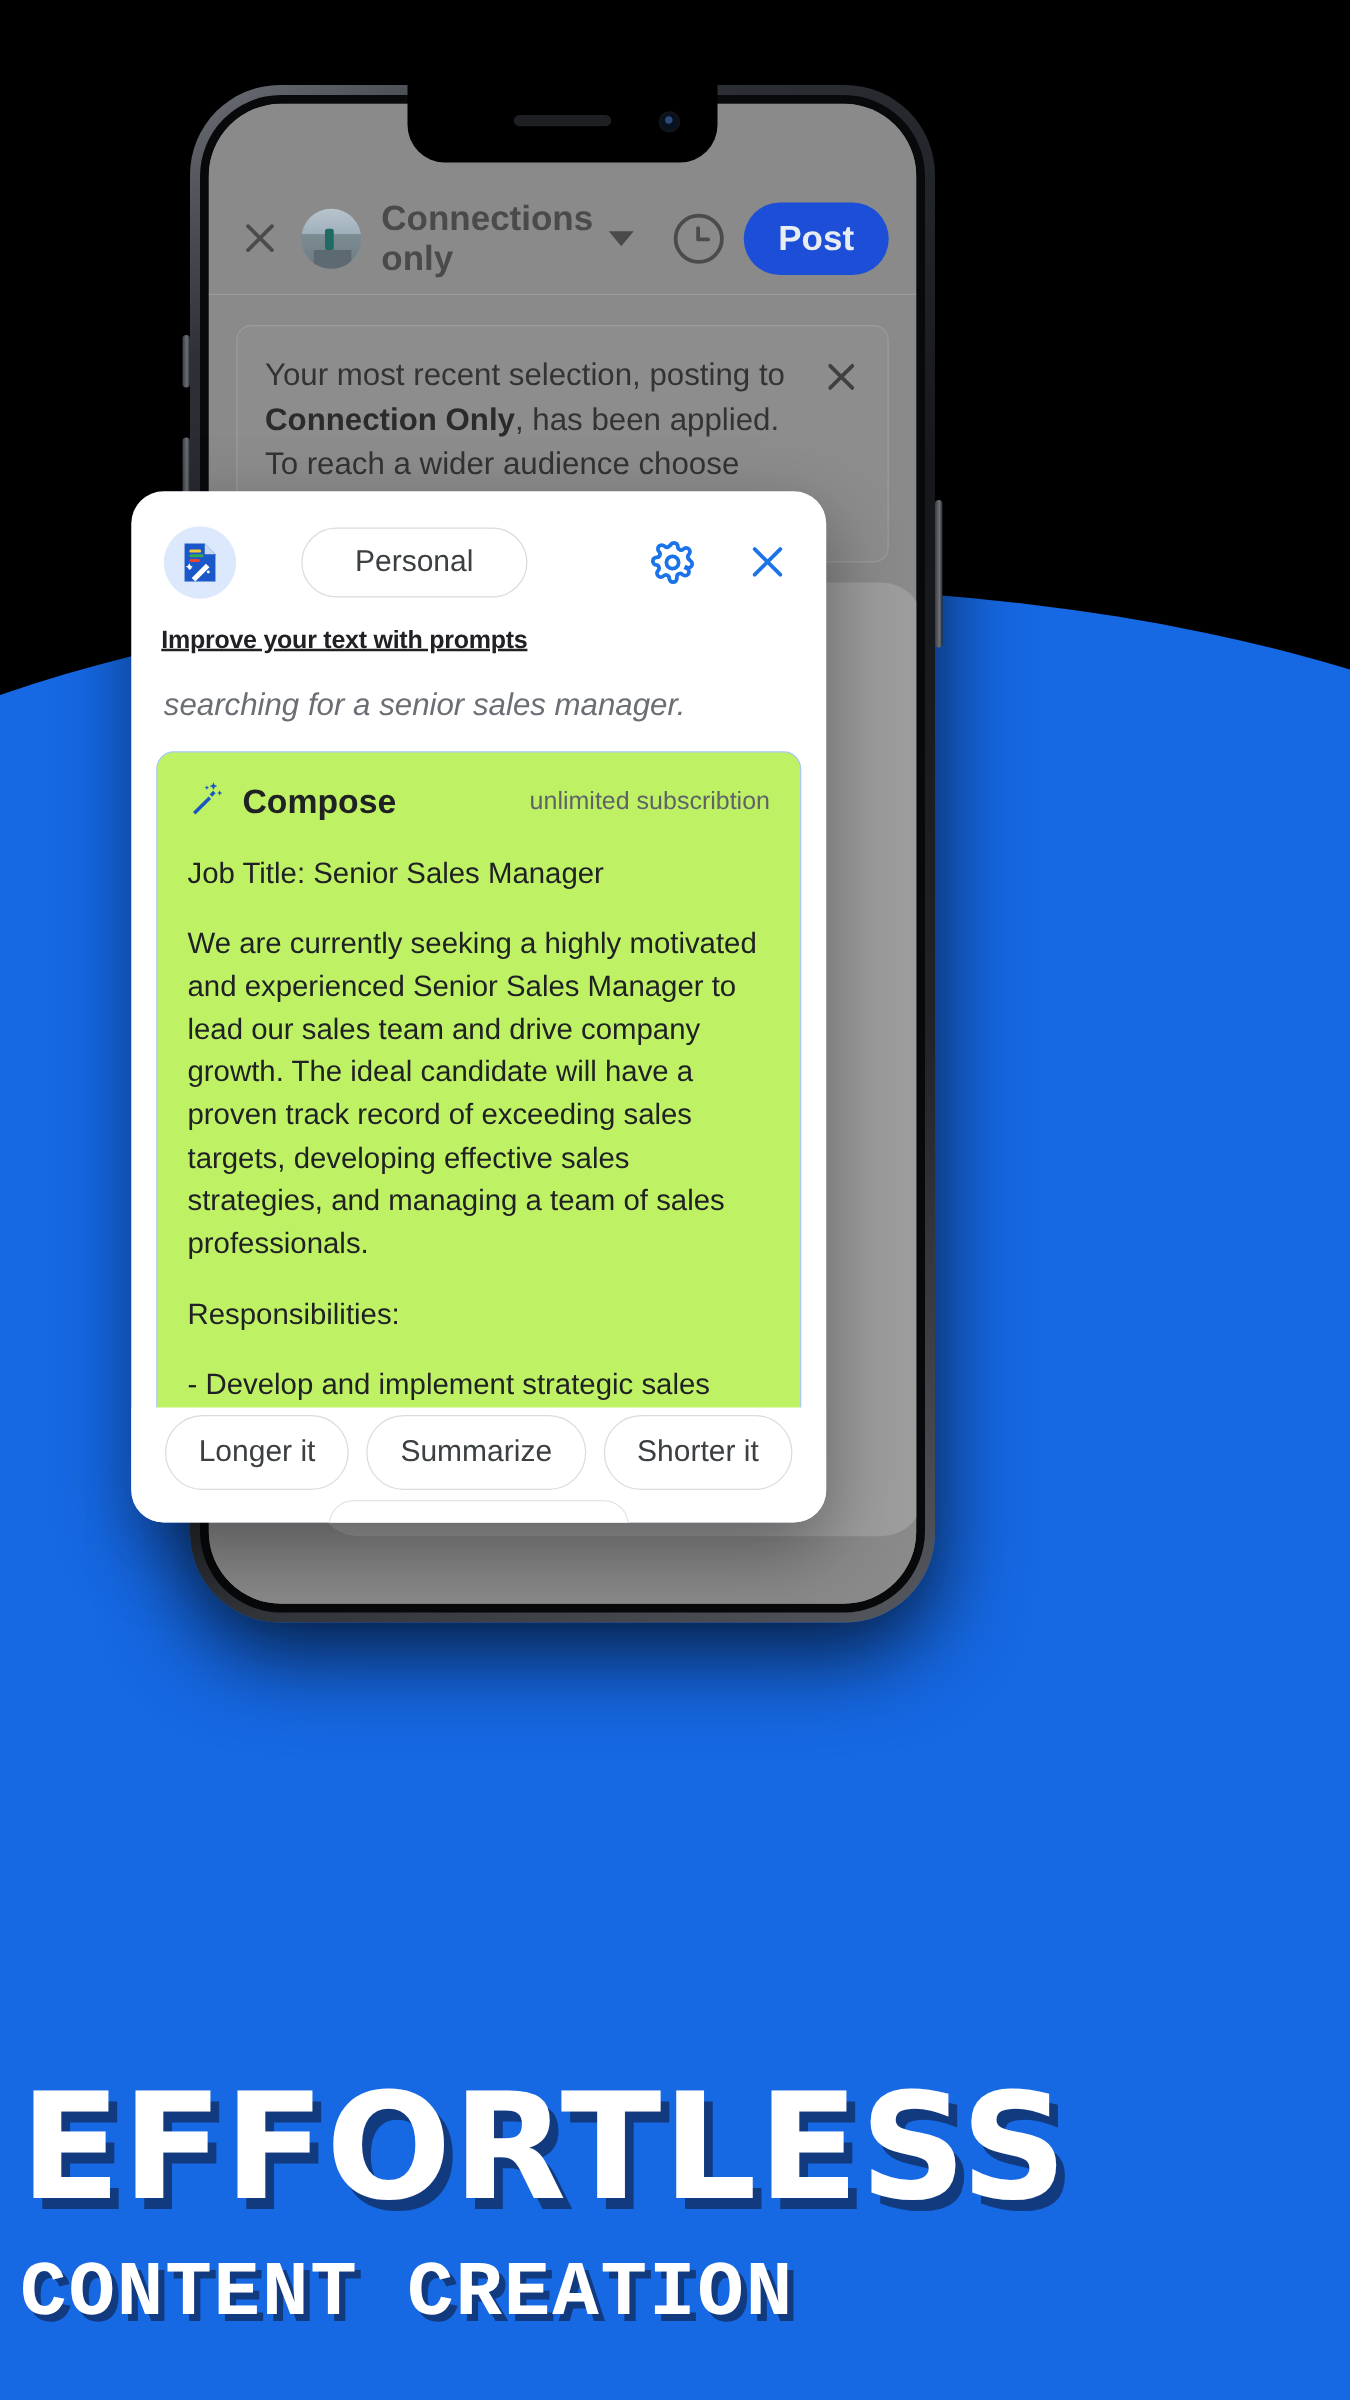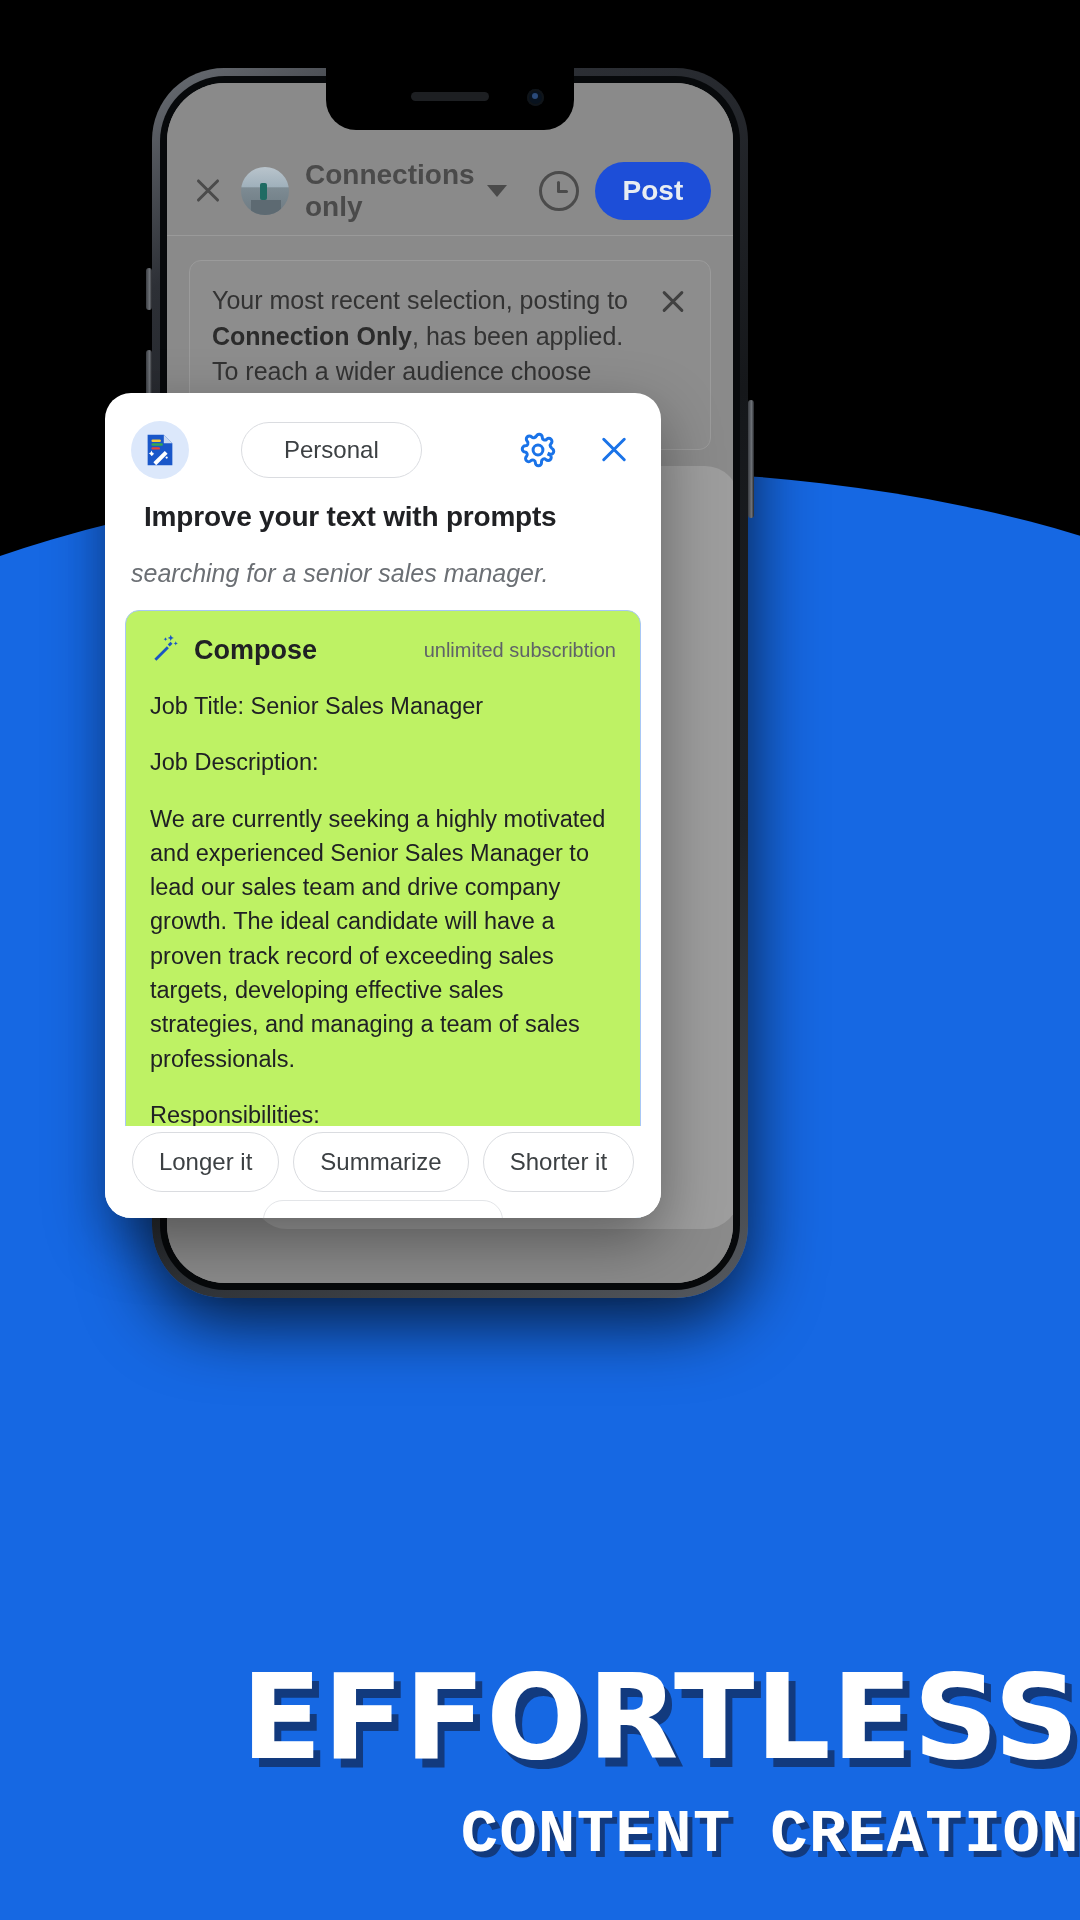--- a/index.html
+++ b/index.html
@@ -345,25 +345,26 @@
     position: absolute;
     left: 1px; top: 15px;
     width: 32px; height: 3px;
     background: #1a73e8;
     border-radius: 2px;
   }
   .icon-close-blue::before { transform: rotate(45deg); }
   .icon-close-blue::after  { transform: rotate(-45deg); }
 
   .popup-title {
-    font-size: 28px;
+    font-size: 20px;
     font-weight: 700;
     color: #202124;
-    padding: 12px 26px 0 39px;
+    padding: 12px 26px 0 24px;
     letter-spacing: -0.2px;
+    text-decoration: underline;
   }
   .popup-source {
     font-size: 25px;
     font-style: italic;
     color: #6b6f74;
     padding: 26px 26px 0 26px;
   }
 
   .result-card {
     margin: 22px 20px 0 20px;
@@ -426,24 +427,24 @@
   .action-pill-ghost {
     border: 1px solid #e3e5e8;
     border-radius: 30px;
     width: 240px; height: 40px;
     background: #fff;
   }
 
   
   .promo {
     position: absolute;
-    left: 0;
+    left: 16px;
     right: 0;
     bottom: 54px;
-    text-align: right;
+    text-align: left;
   }
   .promo-line1 {
     font-family: "DejaVu Sans", sans-serif;
     font-size: 118px;
     font-weight: 900;
     color: #ffffff;
     letter-spacing: 1px;
     line-height: 1;
     text-shadow: 7px 9px 0 #123a7e;
   }
@@ -554,21 +555,20 @@
             <path d="M12.4 3.4l.45 1.05 1.05.45-1.05.45-.45 1.05-.45-1.05L10.9 4.9l1.05-.45z" fill="#1a56c4"></path>
           </svg>
         </span>
         <span class="compose-label">Compose</span>
         <span class="result-head-spacer"></span>
         <span class="sub-note">unlimited subscribtion</span>
       </div>
 
       <div class="result-body">
         <p>Job Title: Senior Sales Manager</p>
-        <p>Job Description:</p>
         <p>We are currently seeking a highly motivated and experienced Senior Sales Manager to lead our sales team and drive company growth. The ideal candidate will have a proven track record of exceeding sales targets, developing effective sales strategies, and managing a team of sales professionals.</p>
         <p>Responsibilities:</p>
         <p style="white-space:pre-line">- Develop and implement strategic sales plans to achieve sales targets and revenue growth
 - Lead and manage a team of sales professionals, providing guidance, training, and support as needed
 - Build and maintain strong relationships with key clients and prospects, conducting sales presentations, negotiations, and closing deals
 - Analyze market trends and competitor activities to</p>
       </div>
     </div>
 
     <div class="popup-actions">

